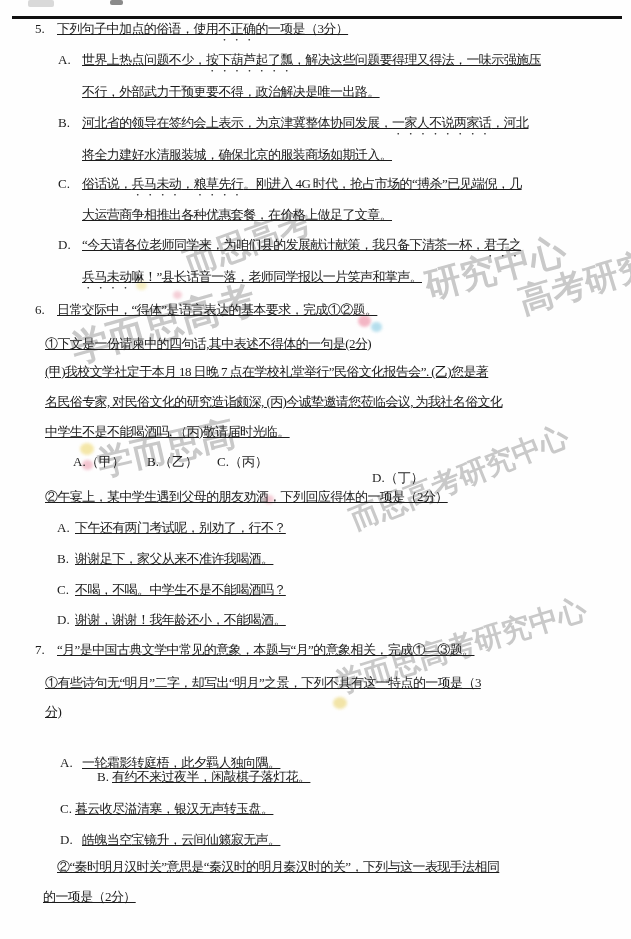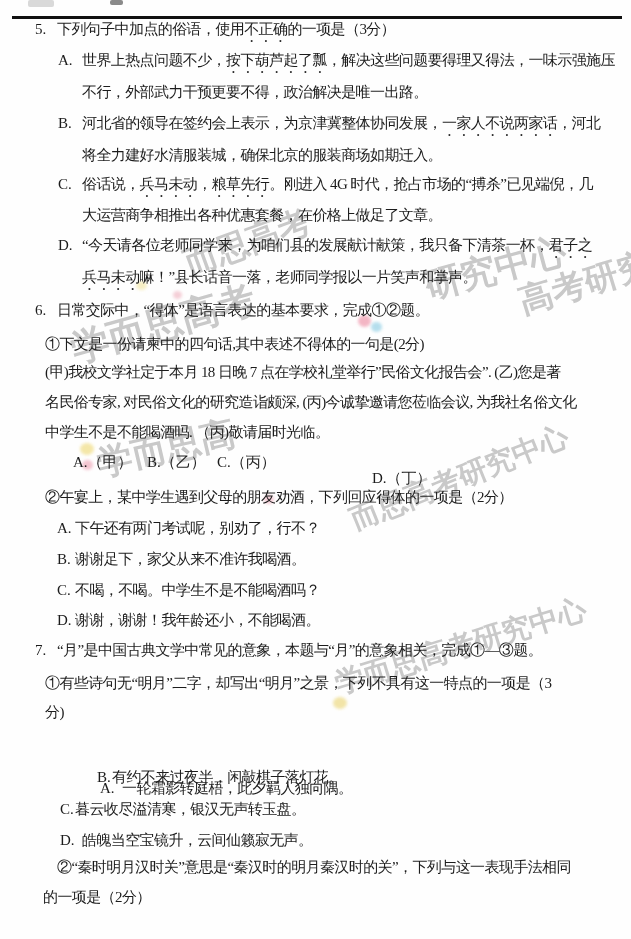--- a/index.html
+++ b/index.html
@@ -5,21 +5,21 @@
   html,body{margin:0;padding:0;background:#ffffff;}
   .page{
     position:relative;width:631px;height:939px;background:#fefefe;
     overflow:hidden;
     font-family:"Liberation Serif","DejaVu Serif",serif;
     color:#1c1c1c;
   }
   .rule{position:absolute;background:#111;}
   .line{
     position:absolute;white-space:nowrap;
-    font-size:15px;letter-spacing:-0.6px;line-height:20px;z-index:3;
+    font-size:13px;letter-spacing:-0.6px;line-height:20px;z-index:3;text-decoration:underline;
   }
   .lbl{display:inline-block;letter-spacing:0;}
   .col{position:absolute;top:0;letter-spacing:0;}
   .em{
     -webkit-text-emphasis:filled dot #2a2a2a;
     -webkit-text-emphasis-position:under right;
     text-emphasis:filled dot #2a2a2a;
     text-emphasis-position:under right;
   }
   .wm{
@@ -81,20 +81,20 @@
         <span class="col" style="left: 315px; margin-top: 16px;">D.（丁）</span>
       </div>
       <div class="line" style="left: 45px; top: 487px;"><span>②午宴上，某中学生遇到父母的朋友劝酒，下列回应得体的一项是（2分）</span></div>
       <div class="line" style="left: 57px; top: 518px;"><span class="lbl" style="width: 18px;">A.</span><span>下午还有两门考试呢，别劝了，行不？</span></div>
       <div class="line" style="left: 57px; top: 549px;"><span class="lbl" style="width: 18px;">B.</span><span>谢谢足下，家父从来不准许我喝酒。</span></div>
       <div class="line" style="left: 57px; top: 580px;"><span class="lbl" style="width: 18px;">C.</span><span>不喝，不喝。中学生不是不能喝酒吗？</span></div>
       <div class="line" style="left: 57px; top: 610px;"><span class="lbl" style="width: 18px;">D.</span><span>谢谢，谢谢！我年龄还小，不能喝酒。</span></div>
       <div class="line" style="left: 35px; top: 640px;"><span class="lbl" style="width: 22px;">7.</span><span>“月”是中国古典文学中常见的意象，本题与“月”的意象相关，完成①—③题。</span></div>
       <div class="line" style="left: 45px; top: 673px;"><span>①有些诗句无“明月”二字，却写出“明月”之景，下列不具有这一特点的一项是（3</span></div>
       <div class="line" style="left: 45px; top: 702px;"><span>分)</span></div>
-      <div class="line" style="left: 60px; top: 778px; margin-left: 40px;"><span class="lbl" style="width: 22px;">A.</span><span>一轮霜影转庭梧，此夕羁人独向隅。</span></div>
+      <div class="line" style="left: 60px; top: 753px;"><span class="lbl" style="width: 22px;">A.</span><span>一轮霜影转庭梧，此夕羁人独向隅。</span></div>
       <div class="line" style="left: 60px; top: 767px; margin-left: 37px;"><span class="lbl" style="width: 15px;">B.</span><span>有约不来过夜半，闲敲棋子落灯花。</span></div>
       <div class="line" style="left: 60px; top: 799px;"><span class="lbl" style="width: 15px;">C.</span><span>暮云收尽溢清寒，银汉无声转玉盘。</span></div>
       <div class="line" style="left: 60px; top: 830px;"><span class="lbl" style="width: 22px;">D.</span><span>皓魄当空宝镜升，云间仙籁寂无声。</span></div>
       <div class="line" style="left: 49px; top: 857px; margin-left: 8px;"><span>②“秦时明月汉时关”意思是“秦汉时的明月秦汉时的关”，下列与这一表现手法相同</span></div>
       <div class="line" style="left: 43px; top: 887px;"><span>的一项是（2分）</span></div>
     </div>
 </div>
 
 </body></html>

